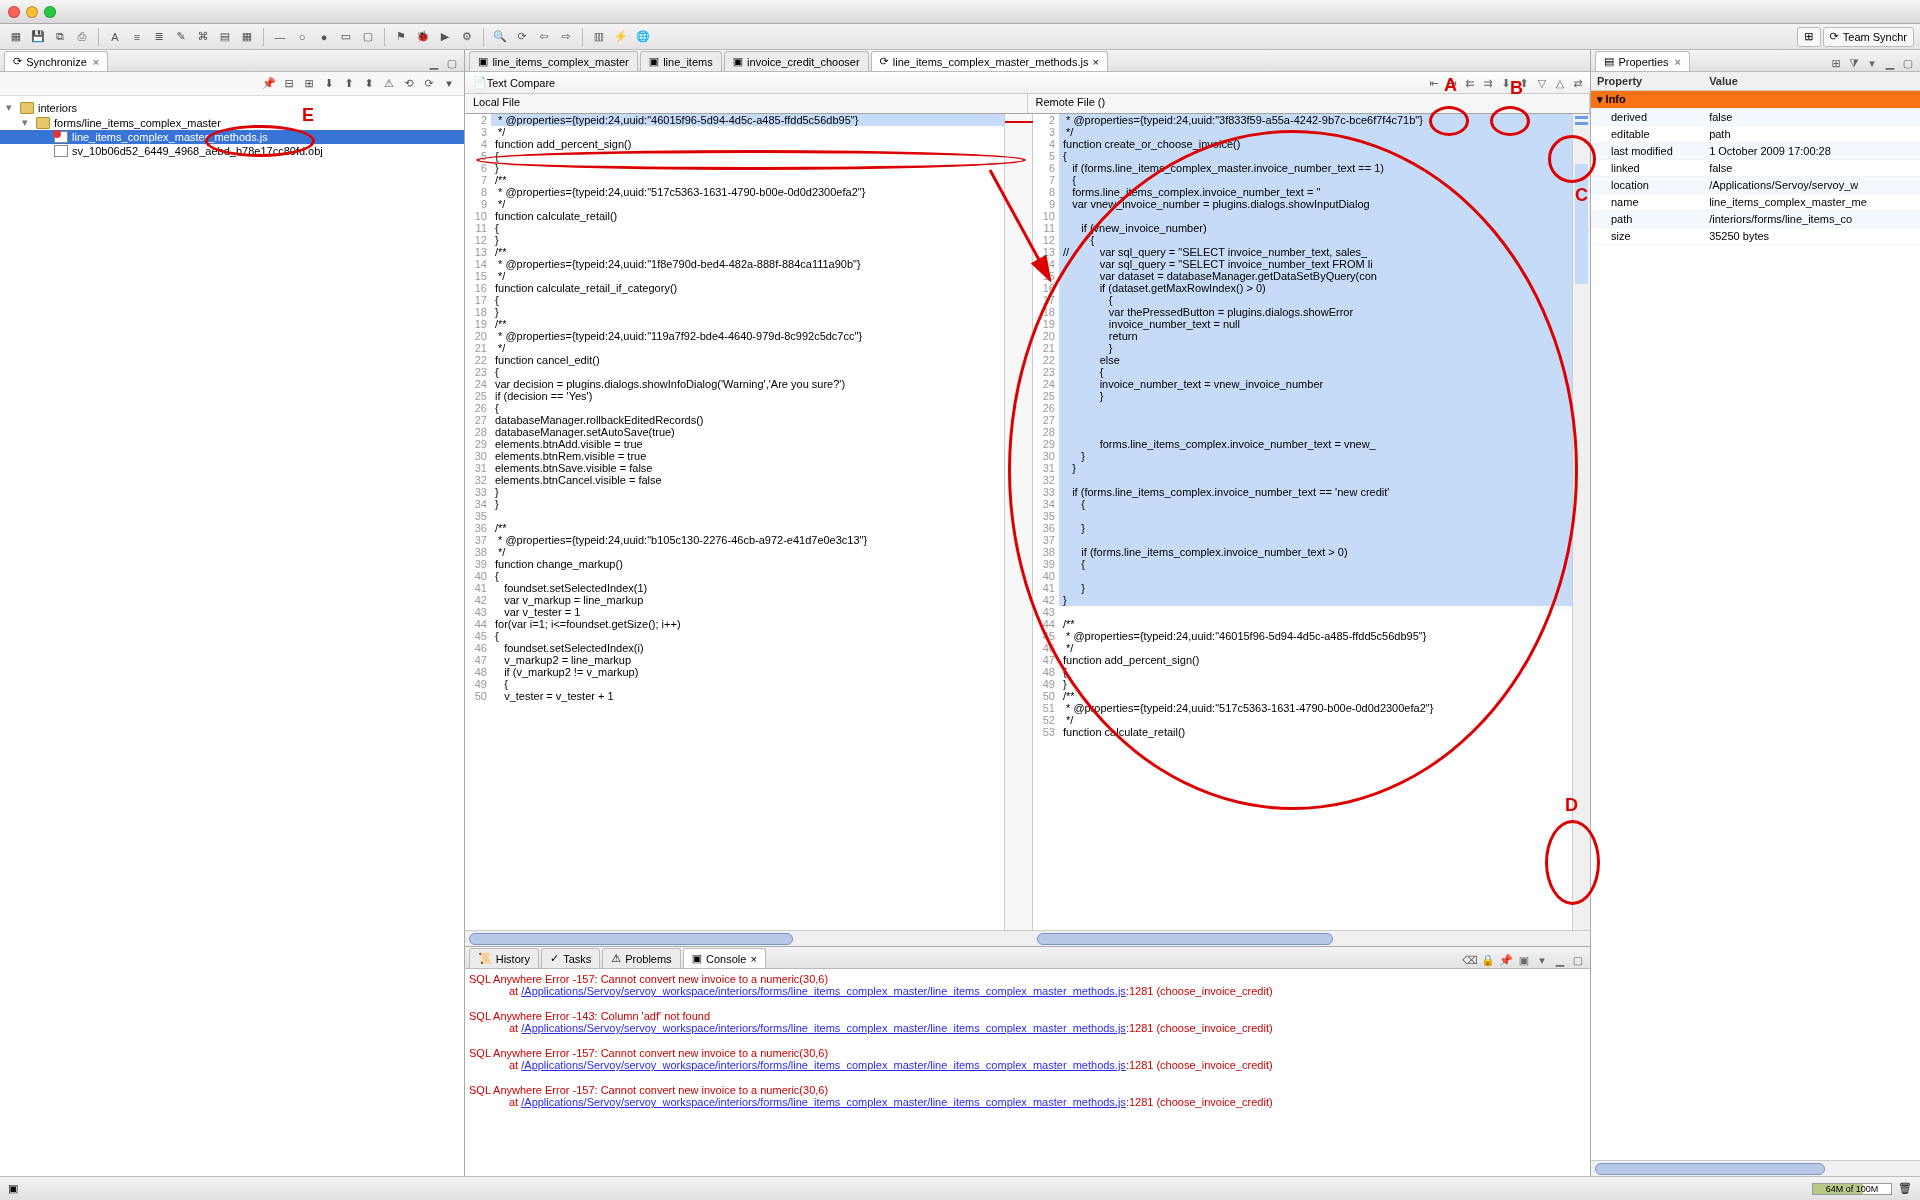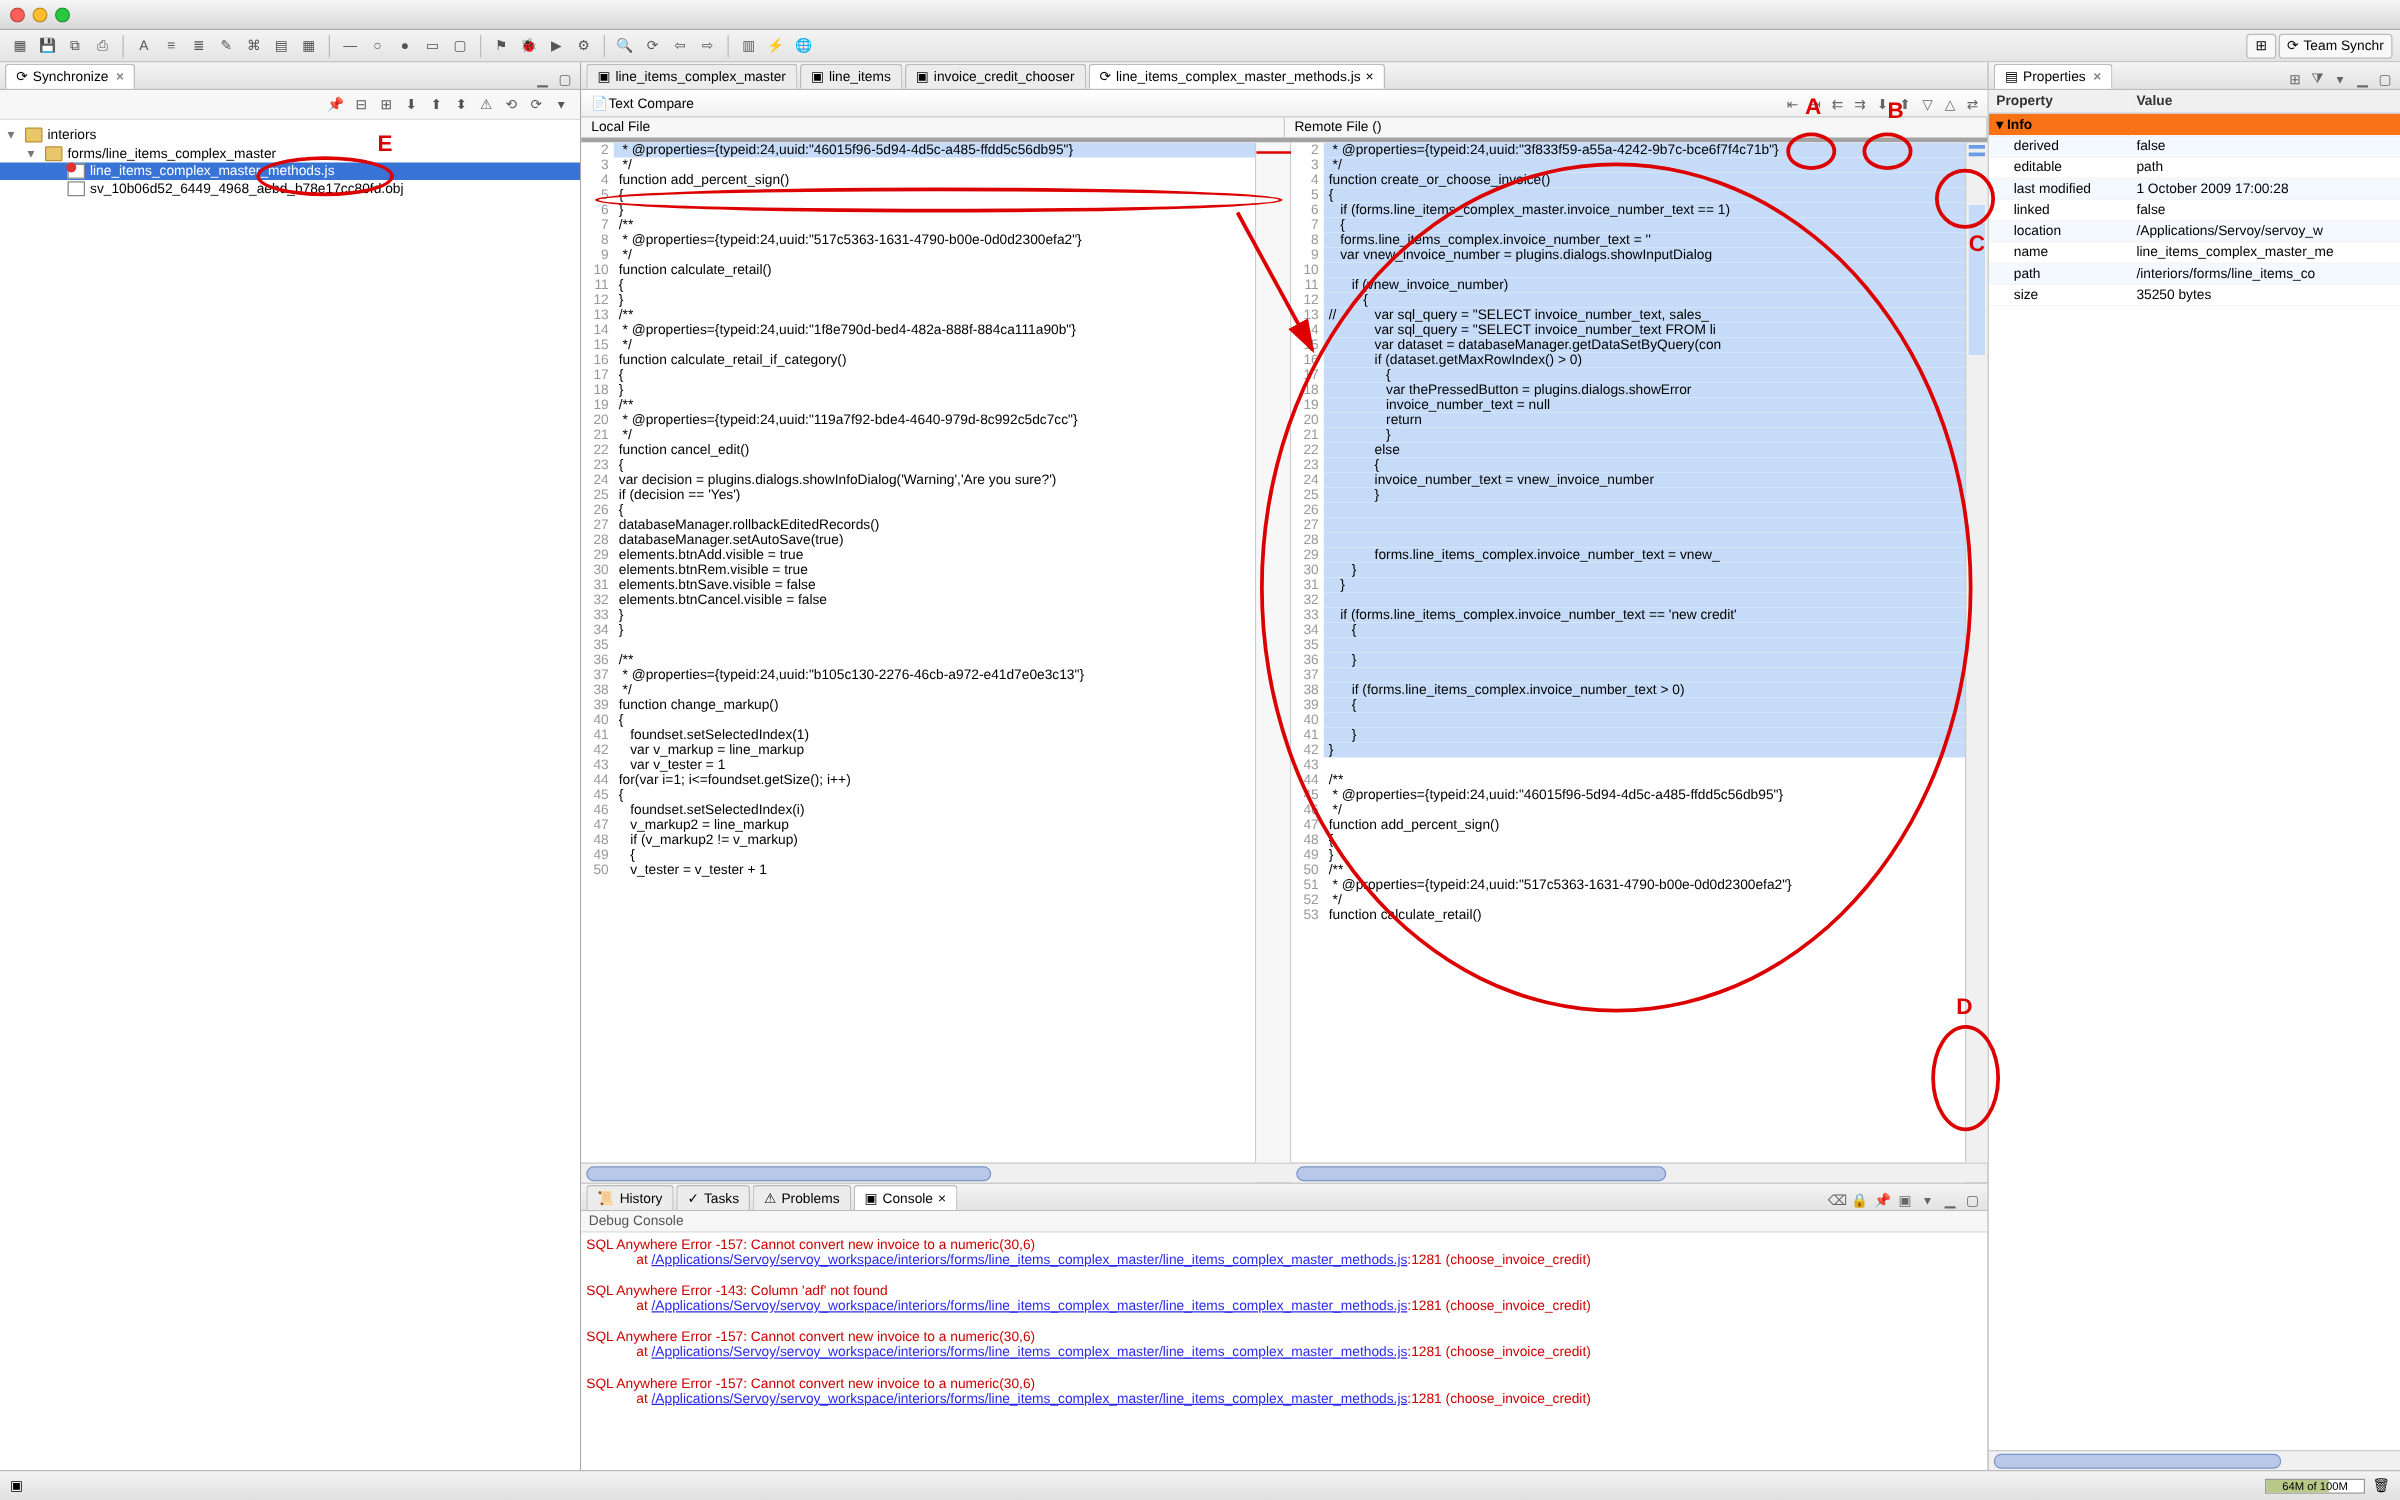--- a/index.html
+++ b/index.html
@@ -42,21 +42,21 @@
 .ticon.js{background:#fff;border:1px solid #888;position:relative}
 .ticon.js::after{content:"";position:absolute;top:-2px;left:-2px;width:8px;height:8px;background:#d33;border-radius:50%}
 
 .editortabs { height:22px; background:linear-gradient(#f4f4f4,#e2e2e2); border-bottom:1px solid #bbb; display:flex; align-items:flex-end; padding:0 4px; overflow:hidden; }
 .etab { height:20px; padding:0 8px; border:1px solid #bbb; border-bottom:none; background:#ececec; border-radius:3px 3px 0 0; display:flex; align-items:center; gap:4px; margin-right:2px; white-space:nowrap; }
 .etab.active{background:#fff}
 
 .comparehdr { height:22px; background:linear-gradient(#fff,#f0f0f0); border-bottom:1px solid #ccc; padding:0 8px; display:flex; align-items:center; }
 .comparetb { position:absolute; right:4px; top:0; height:22px; display:flex; align-items:center; gap:2px; }
 
-.panetitles { height:20px; display:flex; border-bottom:4px solid #a3a3a3; background:#f7f7f7; }
+.panetitles { height:20px; display:flex; border-bottom:1px solid #a3a3a3; background:#f7f7f7; }
 .panetitle { flex:1; padding:2px 8px; border-right:1px solid #ccc; }
 
 .panes { flex:1; display:flex; min-height:0; position:relative; }
 .pane { flex:1; overflow:auto; background:#fff; font-family:Monaco,Consolas,monospace; font-size:11px; position:relative; }
 .pane.left{border-right:1px solid #ccc}
 .gutter-connect{width:28px;background:#f7f7f7;border-right:1px solid #ccc;position:relative}
 .overview{width:18px;background:#f0f0f0;border-left:1px solid #ccc;position:relative}
 .ov-mark{position:absolute;left:2px;right:2px;height:3px;background:#6a9de8}
 
 .codeline { display:flex; white-space:pre; }
@@ -353,21 +353,20 @@
         <div class="vtoolbar">
           <div class="vicon">⌫</div>
           <div class="vicon">🔒</div>
           <div class="vicon">📌</div>
           <div class="vicon">▣</div>
           <div class="vicon">▾</div>
           <div class="vicon">▁</div>
           <div class="vicon">▢</div>
         </div>
       </div>
-      <div class="dbghdr">Debug Console</div>
       <div class="console" id="console"><div class="err">SQL Anywhere Error -157: Cannot convert new invoice to a numeric(30,6)</div><div style="padding-left: 40px;"><span class="err">at </span><span class="link">/Applications/Servoy/servoy_workspace/interiors/forms/line_items_complex_master/line_items_complex_master_methods.js</span><span class="loc">:1281 (choose_invoice_credit)</span></div><br><div class="err">SQL Anywhere Error -143: Column 'adf' not found</div><div style="padding-left: 40px;"><span class="err">at </span><span class="link">/Applications/Servoy/servoy_workspace/interiors/forms/line_items_complex_master/line_items_complex_master_methods.js</span><span class="loc">:1281 (choose_invoice_credit)</span></div><br><div class="err">SQL Anywhere Error -157: Cannot convert new invoice to a numeric(30,6)</div><div style="padding-left: 40px;"><span class="err">at </span><span class="link">/Applications/Servoy/servoy_workspace/interiors/forms/line_items_complex_master/line_items_complex_master_methods.js</span><span class="loc">:1281 (choose_invoice_credit)</span></div><br><div class="err">SQL Anywhere Error -157: Cannot convert new invoice to a numeric(30,6)</div><div style="padding-left: 40px;"><span class="err">at </span><span class="link">/Applications/Servoy/servoy_workspace/interiors/forms/line_items_complex_master/line_items_complex_master_methods.js</span><span class="loc">:1281 (choose_invoice_credit)</span></div><br></div>
     </div>
   </div>
 
   <div class="rightcol">
     <div class="viewtabs">
       <div class="vtab">▤ <span>Properties</span> <span class="x">×</span></div>
       <div class="vtoolbar">
         <div class="vicon">⊞</div>
         <div class="vicon">⧩</div>

